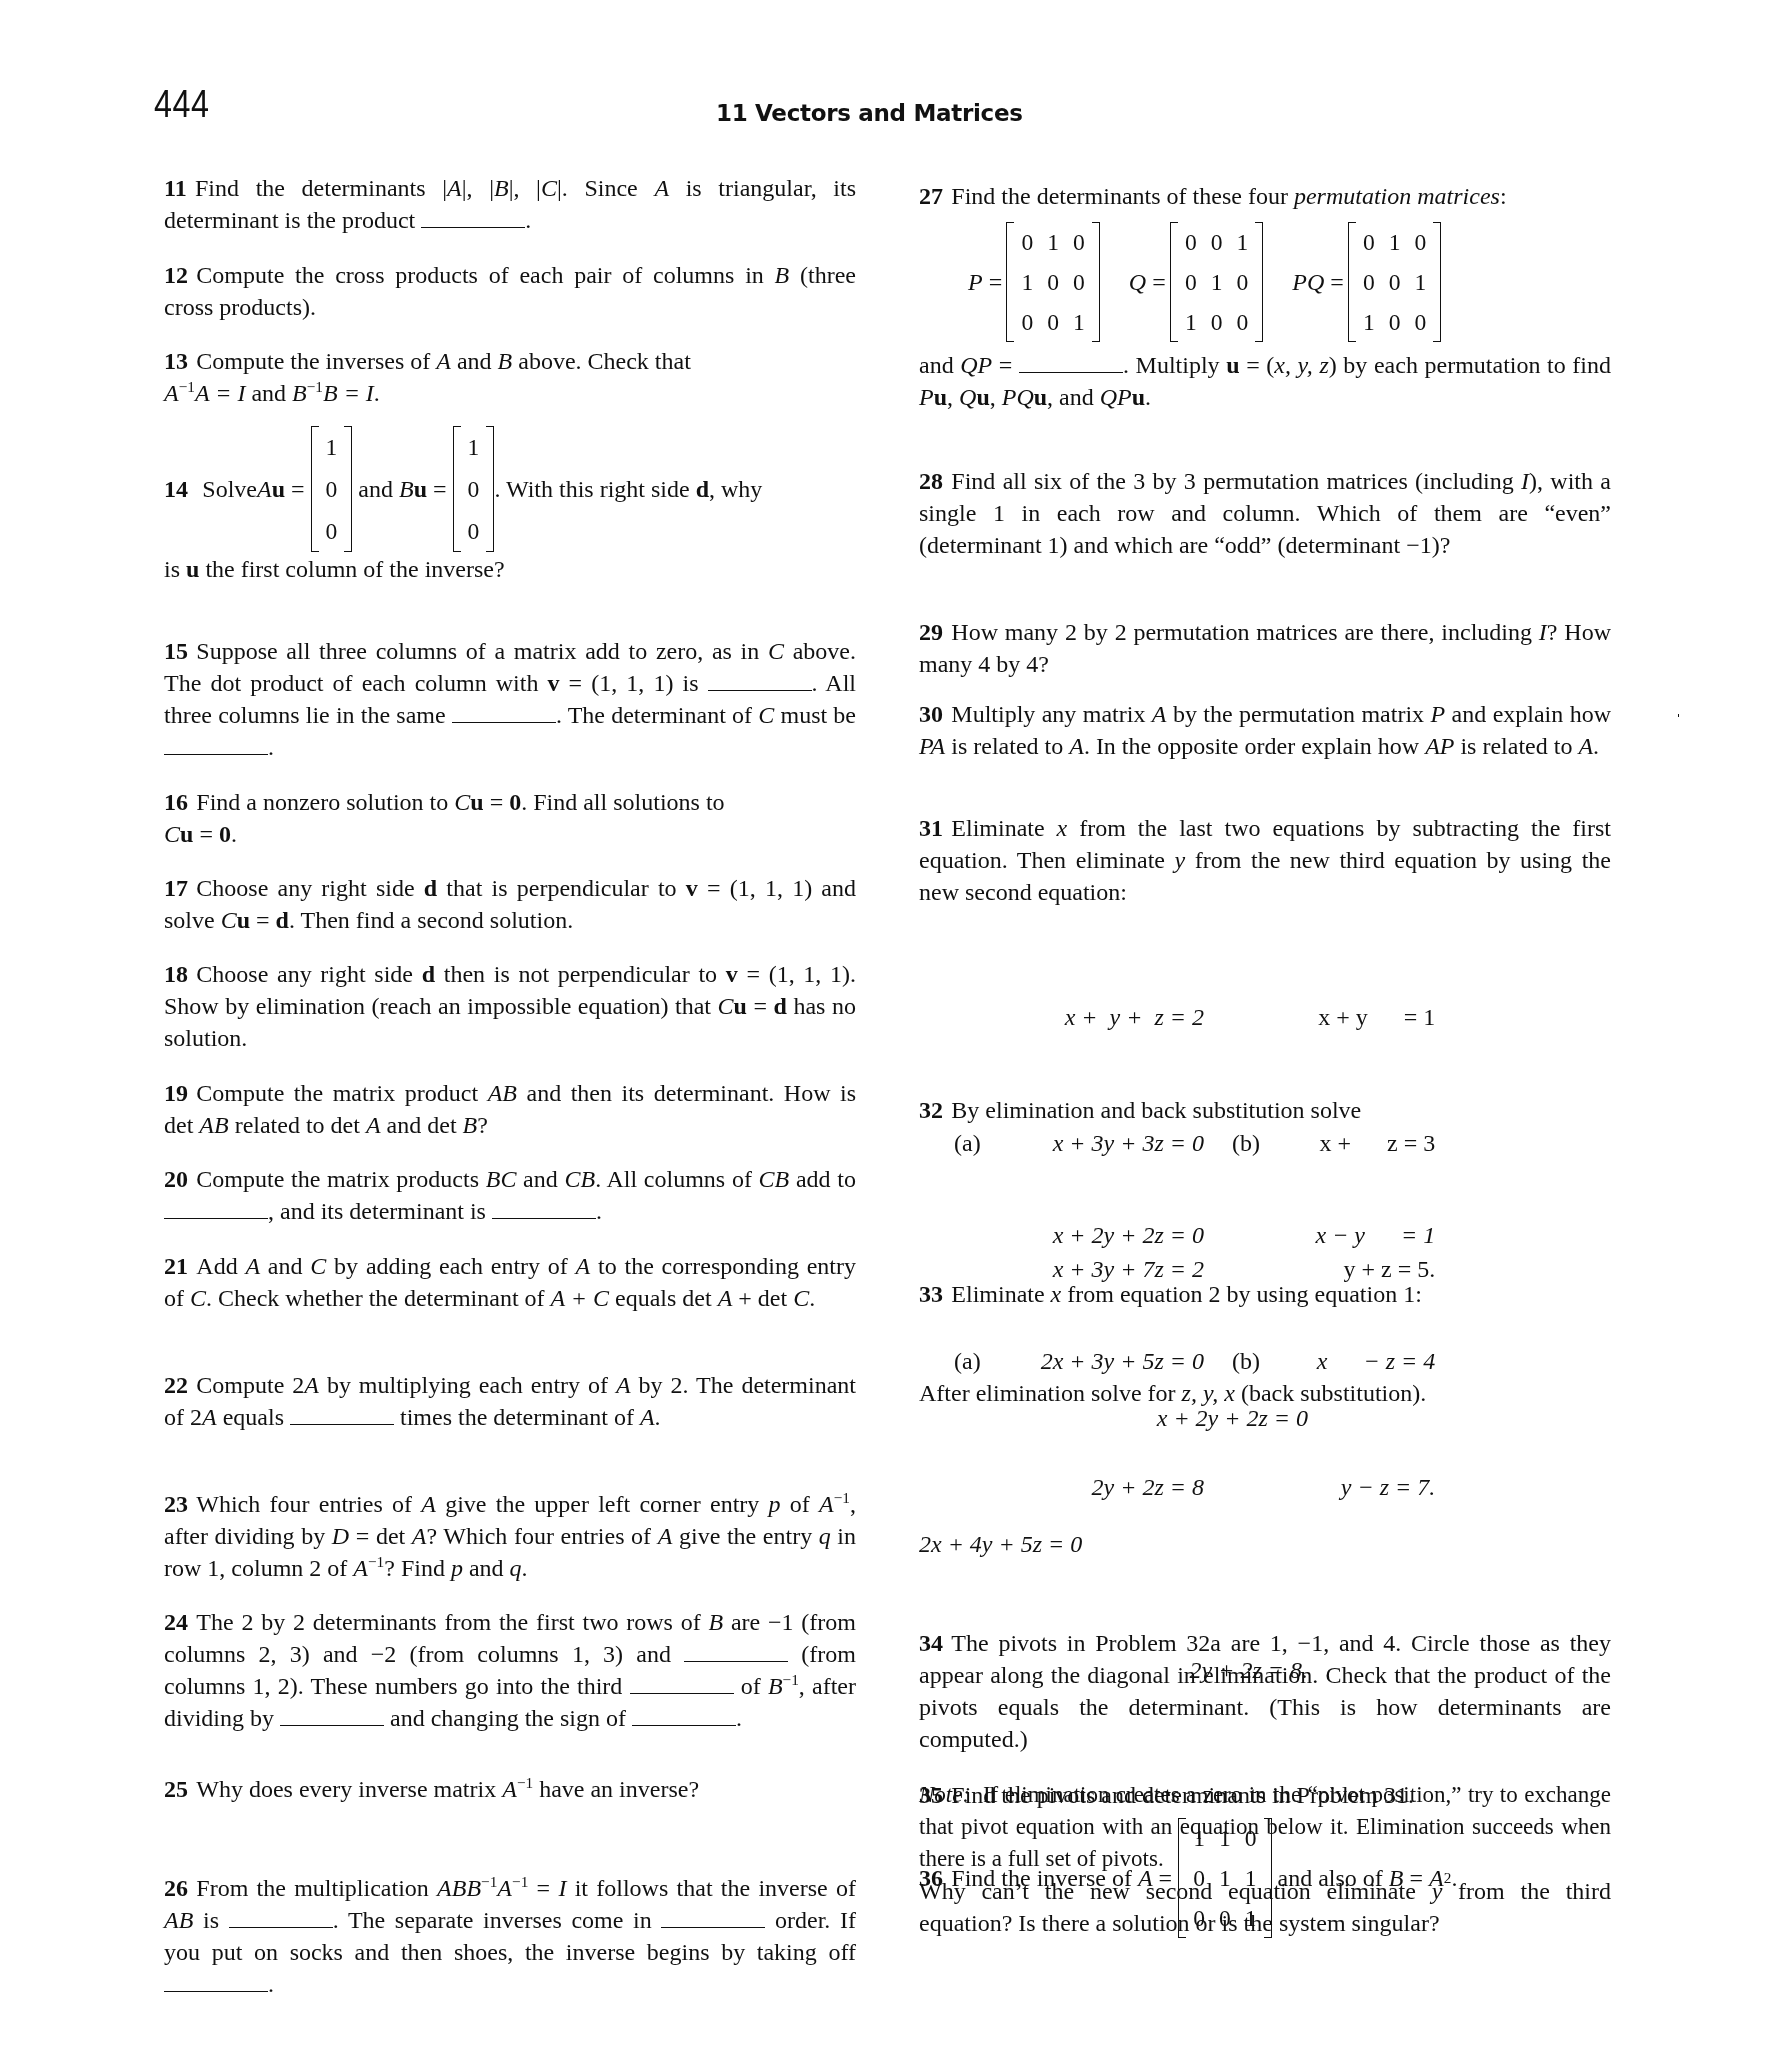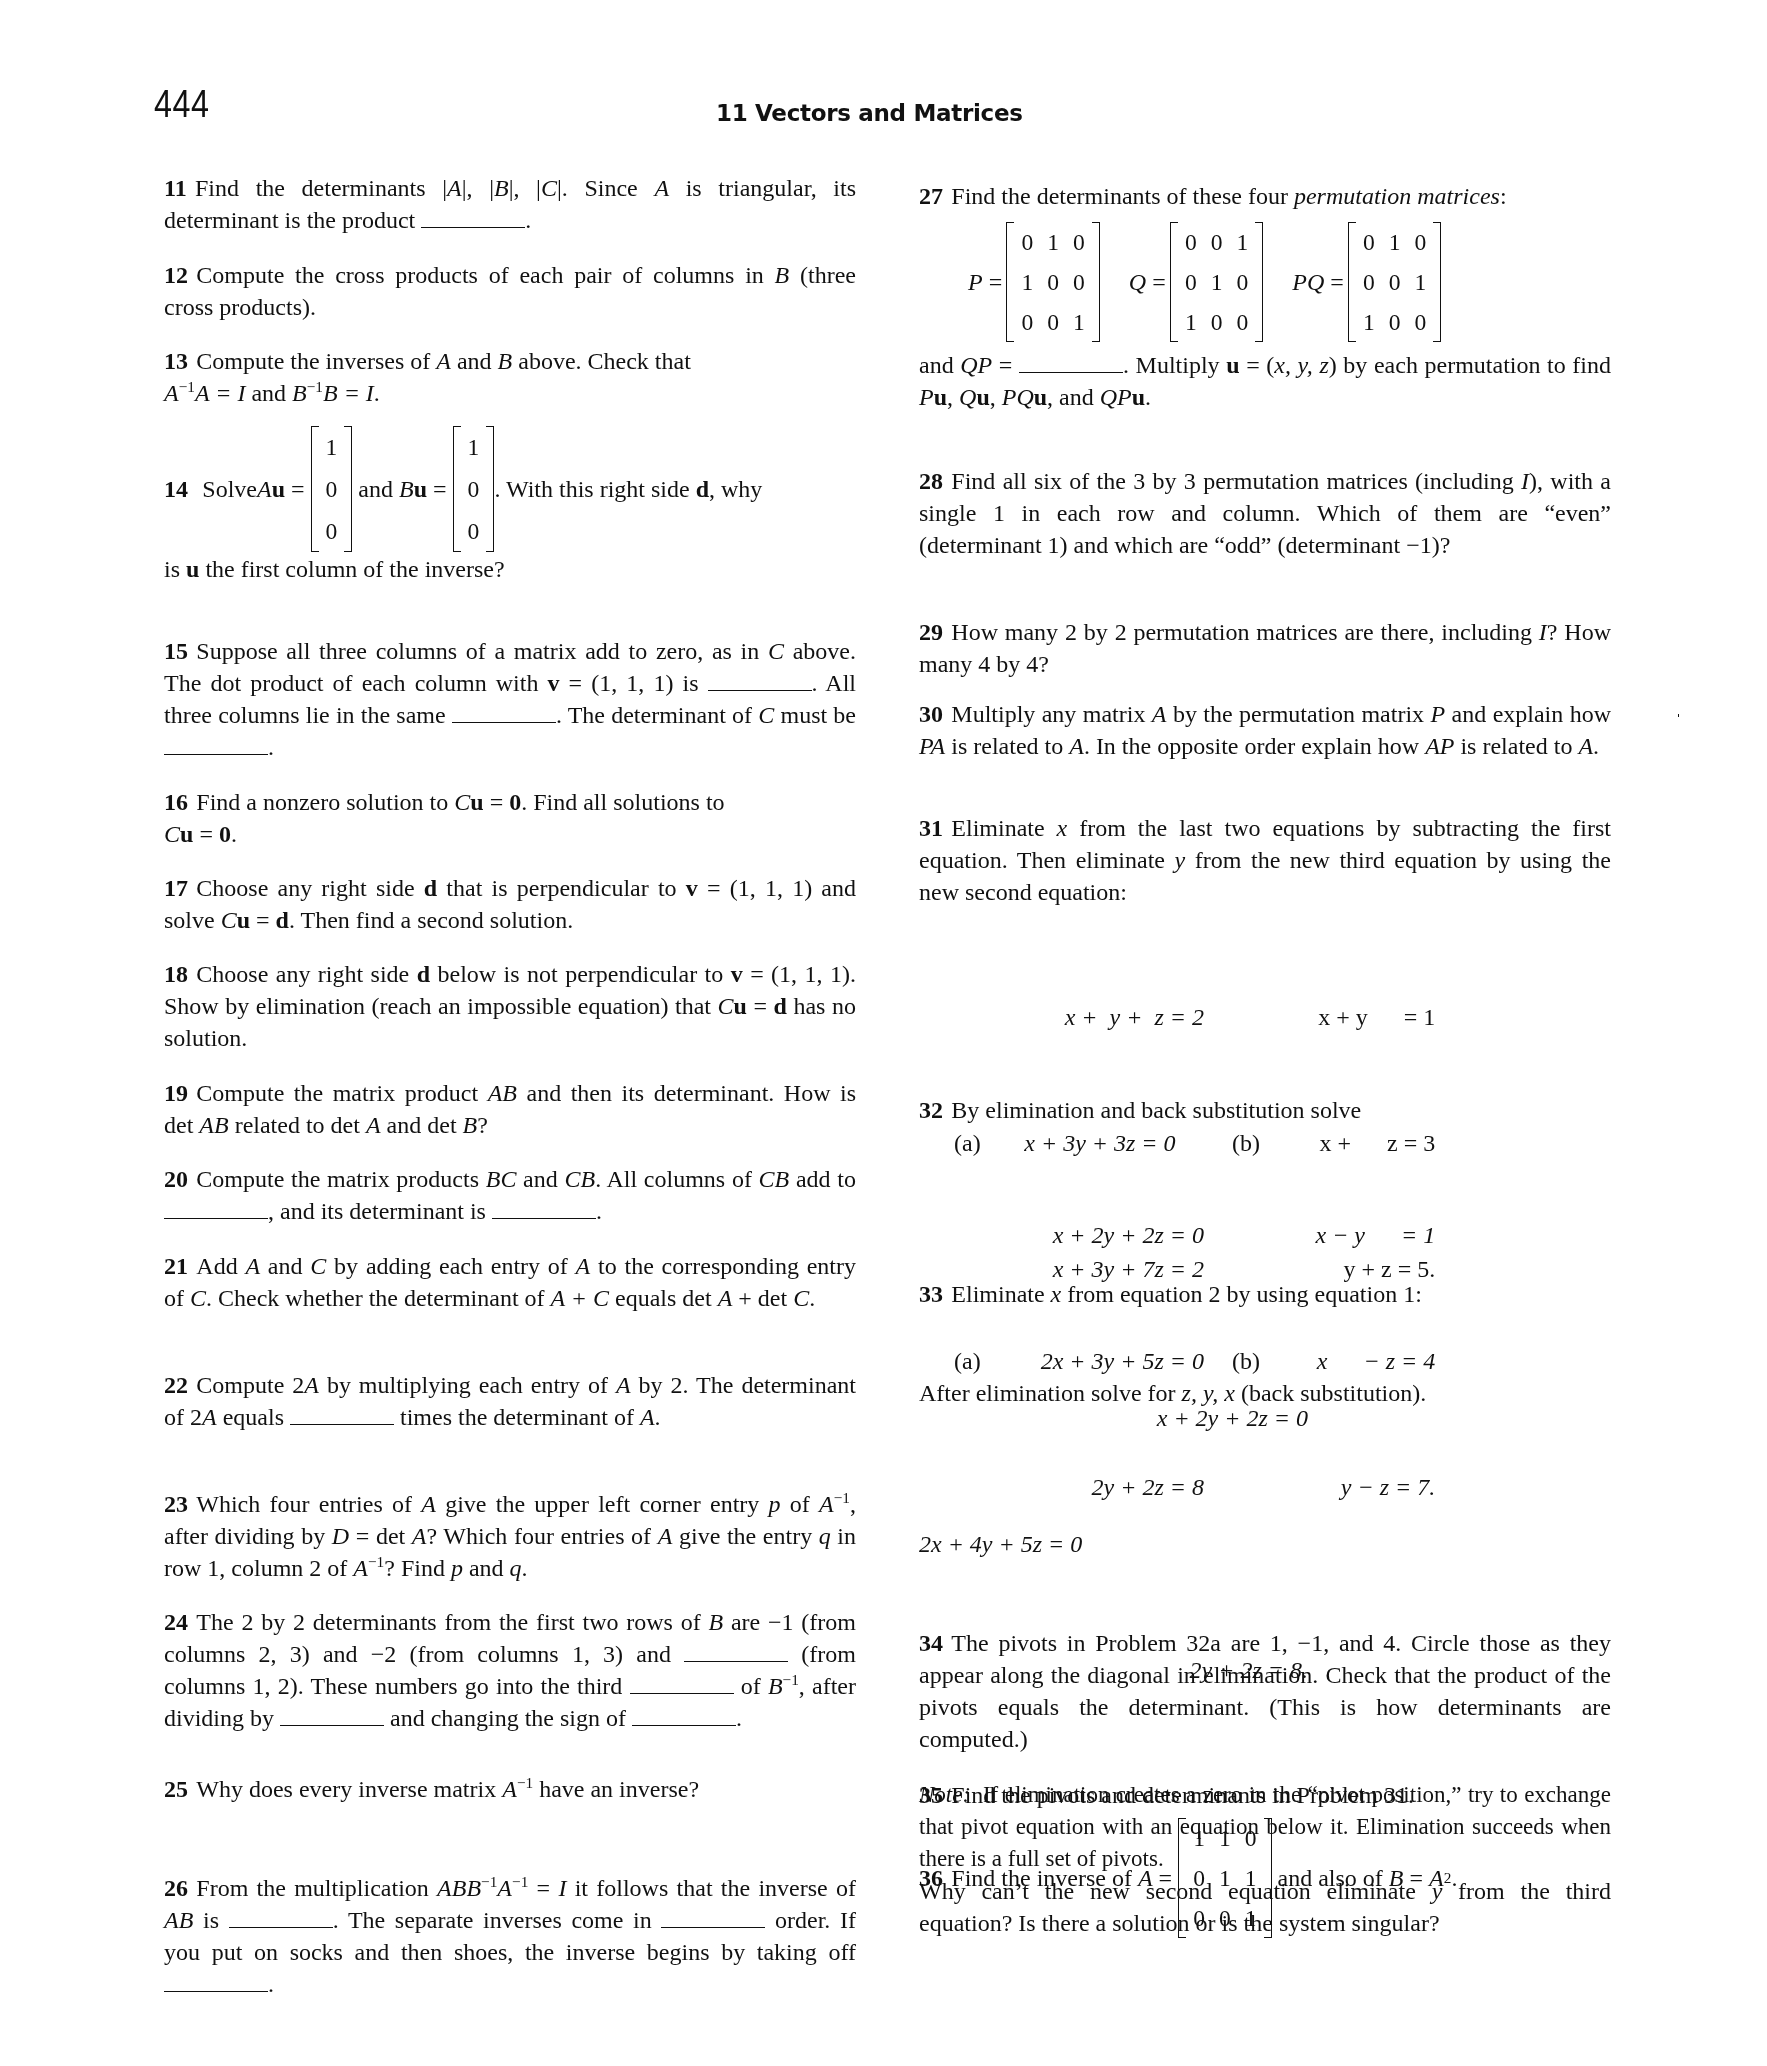--- a/index.html
+++ b/index.html
@@ -98,21 +98,21 @@
 
   <div class="prob" style="top:786px">
     <span class="num">16</span><span>Find a nonzero solution to </span><i>C</i><b class="v">u</b><span> = </span><b class="v">0</b><span>. Find all solutions to </span><br><i>C</i><b class="v">u</b><span> = </span><b class="v">0</b><span>.</span>
   </div>
 
   <div class="prob" style="top:872px">
     <span class="num">17</span><span>Choose any right side </span><b class="v">d</b><span> that is perpendicular to </span><b class="v">v</b><span> = (1, 1, 1) and solve </span><i>C</i><b class="v">u</b><span> = </span><b class="v">d</b><span>. Then find a second solution.</span>
   </div>
 
   <div class="prob" style="top:958px">
-    <span class="num">18</span><span>Choose any right side </span><b class="v">d</b><span> below is not perpendicular to </span><b class="v">v</b><span> = (1, 1, 1). Show by elimination (reach an impossible equation) that </span><i>C</i><b class="v">u</b><span> = </span><b class="v">d</b><span> has no solution.</span>
+    <span class="num">18</span><span>Choose any right side </span><b class="v">d</b><span> then is not perpendicular to </span><b class="v">v</b><span> = (1, 1, 1). Show by elimination (reach an impossible equation) that </span><i>C</i><b class="v">u</b><span> = </span><b class="v">d</b><span> has no solution.</span>
   </div>
 
   <div class="prob" style="top:1077px">
     <span class="num">19</span><span>Compute the matrix product </span><i>AB</i><span> and then its determinant. How is det </span><i>AB</i><span> related to det </span><i>A</i><span> and det </span><i>B</i><span>?</span>
   </div>
 
   <div class="prob" style="top:1163px">
     <span class="num">20</span><span>Compute the matrix products </span><i>BC</i><span> and </span><i>CB</i><span>. All columns of </span><i>CB</i><span> add to </span><span class="blank" style="width:104px"></span><span>, and its determinant is </span><span class="blank" style="width:104px"></span><span>.</span>
   </div>
 
@@ -240,21 +240,21 @@
   <div class="prob" style="top:698px">
     <span class="num">30</span><span>Multiply any matrix </span><i>A</i><span> by the permutation matrix </span><i>P</i><span> and explain how </span><i>PA</i><span> is related to </span><i>A</i><span>. In the opposite order explain how </span><i>AP</i><span> is related to </span><i>A</i><span>.</span>
   </div>
 
   <div class="prob" style="top:812px">
     <div><span class="num">31</span><span>Eliminate </span><i>x</i><span> from the last two equations by subtracting the first equation. Then eliminate </span><i>y</i><span> from the new third equation by using the new second equation:</span></div>
     <div style="display:flex; align-items:center; margin:4.2px 0 2.8px 35px; line-height:42px">
       <span style="margin-right:15.3px">(a)</span>
       <div style="font-style:italic; white-space:pre; text-align:left; width:236px">
         <div style="text-align:right;padding-right:28px">x +  y +  z = 2</div>
-        <div style="text-align:center;padding-right:28px">x + 3y + 3z = 0</div>
+        <div style="text-align:right;padding-right:28px">x + 3y + 3z = 0</div>
         <div style="text-align:right;padding-right:28px">x + 3y + 7z = 2</div>
       </div>
       <span style="margin-right:15.3px">(b)</span>
       <div style="white-space:pre; width:160px; text-align:right">
         <div>x + y      = 1</div>
         <div>x +      z = 3</div>
         <div>y + z = 5.</div>
       </div>
     </div>
     <div><span>After elimination solve for </span><i>z, y, x</i><span> (back substitution).</span></div>

